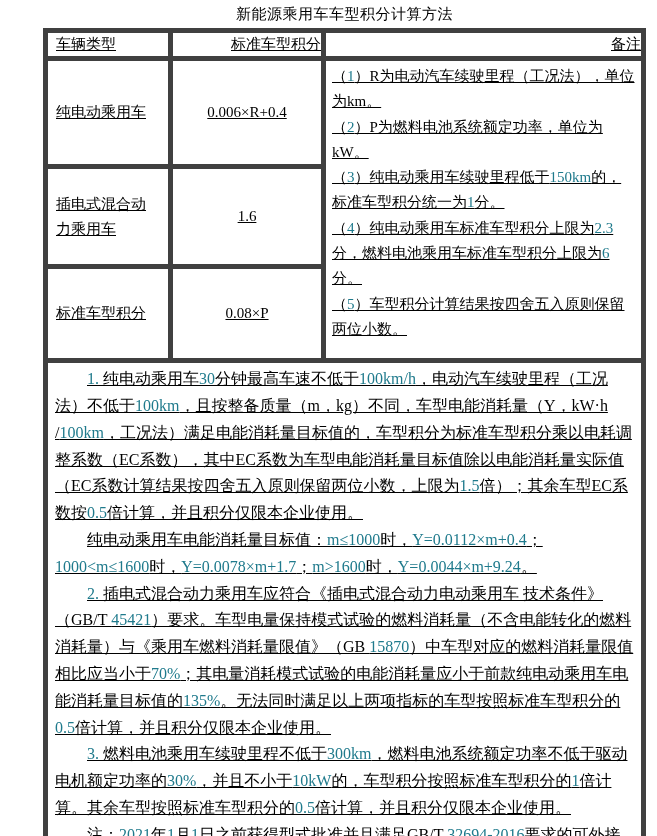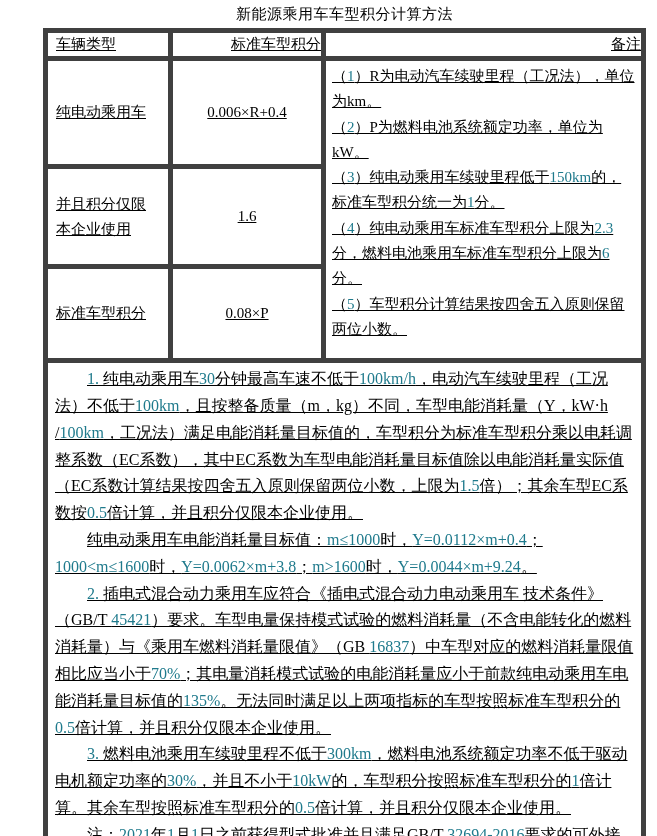--- a/index.html
+++ b/index.html
@@ -99,32 +99,32 @@
         <td class="cell-score">0.006×R+0.4</td>
         <td class="cell-remarks" rowspan="3">
           <p>（<span class="num">1</span>）R为电动汽车续驶里程（工况法），单位为km。</p>
           <p>（<span class="num">2</span>）P为燃料电池系统额定功率，单位为kW。</p>
           <p>（<span class="num">3</span>）纯电动乘用车续驶里程低于<span class="num">150km</span>的，标准车型积分统一为<span class="num">1</span>分。</p>
           <p>（<span class="num">4</span>）纯电动乘用车标准车型积分上限为<span class="num">2.3</span>分，燃料电池乘用车标准车型积分上限为<span class="num">6</span>分。</p>
           <p>（<span class="num">5</span>）车型积分计算结果按四舍五入原则保留两位小数。</p>
         </td>
       </tr>
       <tr class="row-2">
-        <td class="cell-type">并且积分仅限本企业使用</td>
+        <td class="cell-type">插电式混合动力乘用车</td>
         <td class="cell-score">1.6</td>
       </tr>
       <tr class="row-3">
         <td class="cell-type">标准车型积分</td>
         <td class="cell-score">0.08×P</td>
       </tr>
       <tr>
         <td class="cell-notes" colspan="3">
           <p><span class="num">1.</span> 纯电动乘用车<span class="num">30</span>分钟最高车速不低于<span class="num">100km/h</span>，电动汽车续驶里程（工况法）不低于<span class="num">100km</span>，且按整备质量（m，kg）不同，车型电能消耗量（Y，kW·h /<span class="num">100km</span>，工况法）满足电能消耗量目标值的，车型积分为标准车型积分乘以电耗调整系数（EC系数），其中EC系数为车型电能消耗量目标值除以电能消耗量实际值（EC系数计算结果按四舍五入原则保留两位小数，上限为<span class="num">1.5</span>倍）；其余车型EC系数按<span class="num">0.5</span>倍计算，并且积分仅限本企业使用。</p>
-          <p>纯电动乘用车电能消耗量目标值：<span class="num">m≤1000</span>时，<span class="num">Y=0.0112×m+0.4</span>；<span class="num">1000&lt;m≤1600</span>时，<span class="num">Y=0.0062×m+3.8</span>；<span class="num">m&gt;1600</span>时，<span class="num">Y=0.0044×m+9.24</span>。</p>
-          <p><span class="num">2.</span> 插电式混合动力乘用车应符合《插电式混合动力电动乘用车 技术条件》（GB/T <span class="num">45421</span>）要求。车型电量保持模式试验的燃料消耗量（不含电能转化的燃料消耗量）与《乘用车燃料消耗量限值》（GB <span class="num">16837</span>）中车型对应的燃料消耗量限值相比应当小于<span class="num">70%</span>；其电量消耗模式试验的电能消耗量应小于前款纯电动乘用车电能消耗量目标值的<span class="num">135%</span>。无法同时满足以上两项指标的车型按照标准车型积分的<span class="num">0.5</span>倍计算，并且积分仅限本企业使用。</p>
+          <p>纯电动乘用车电能消耗量目标值：<span class="num">m≤1000</span>时，<span class="num">Y=0.0112×m+0.4</span>；<span class="num">1000&lt;m≤1600</span>时，<span class="num">Y=0.0078×m+1.7</span>；<span class="num">m&gt;1600</span>时，<span class="num">Y=0.0044×m+9.24</span>。</p>
+          <p><span class="num">2.</span> 插电式混合动力乘用车应符合《插电式混合动力电动乘用车 技术条件》（GB/T <span class="num">45421</span>）要求。车型电量保持模式试验的燃料消耗量（不含电能转化的燃料消耗量）与《乘用车燃料消耗量限值》（GB <span class="num">15870</span>）中车型对应的燃料消耗量限值相比应当小于<span class="num">70%</span>；其电量消耗模式试验的电能消耗量应小于前款纯电动乘用车电能消耗量目标值的<span class="num">135%</span>。无法同时满足以上两项指标的车型按照标准车型积分的<span class="num">0.5</span>倍计算，并且积分仅限本企业使用。</p>
           <p><span class="num">3.</span> 燃料电池乘用车续驶里程不低于<span class="num">300km</span>，燃料电池系统额定功率不低于驱动电机额定功率的<span class="num">30%</span>，并且不小于<span class="num">10kW</span>的，车型积分按照标准车型积分的<span class="num">1</span>倍计算。其余车型按照标准车型积分的<span class="num">0.5</span>倍计算，并且积分仅限本企业使用。</p>
           <p>注：<span class="num">2021</span>年<span class="num">1</span>月<span class="num">1</span>日之前获得型式批准并且满足GB/T <span class="num">32694-2016</span>要求的可外接充电式混合动力乘用车，在<span class="num">2023</span>年<span class="num">1</span>月<span class="num">1</span>日之前可以获得<span class="num">1.6</span>分的标准车型积分，具体积分倍数按照上述要求执行。</p>
 
         </td>
       </tr>
     </tbody>
   </table>
 
 </div>
 

